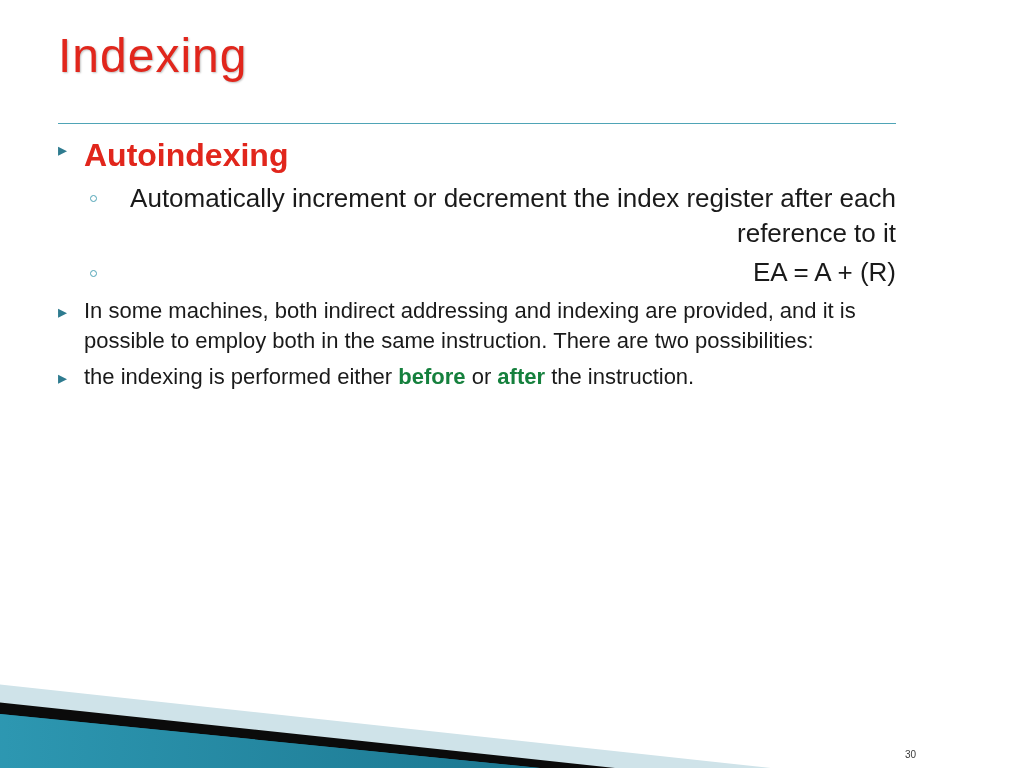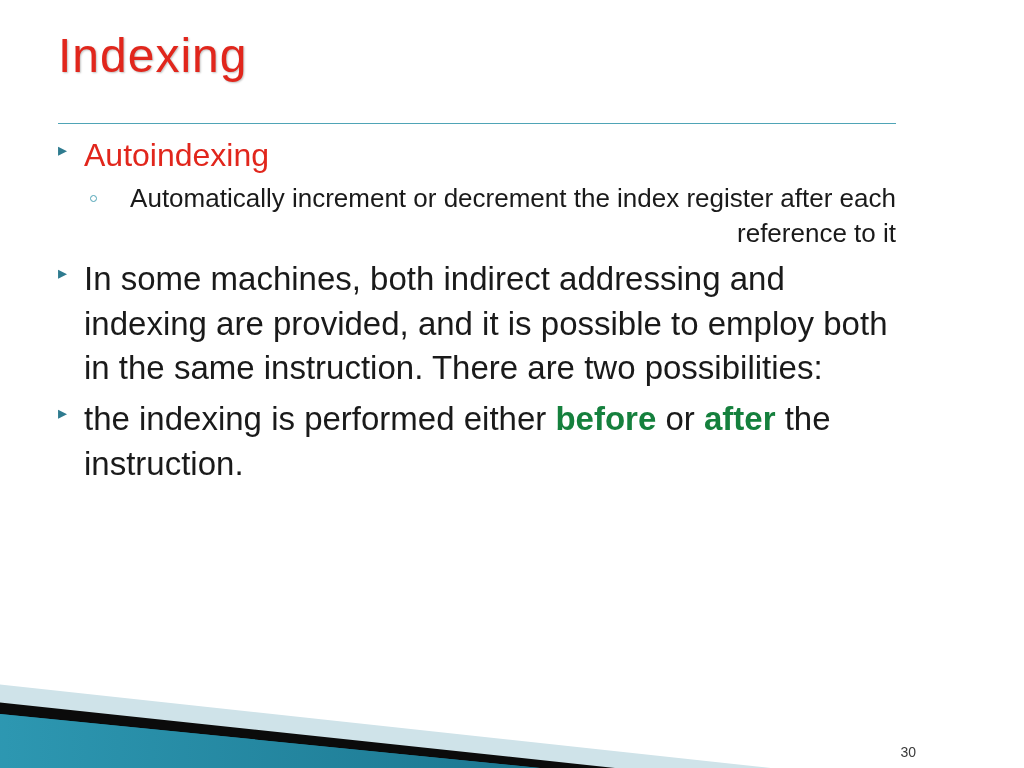--- a/index.html
+++ b/index.html
@@ -46,20 +46,21 @@
     content: "▸";
     position: absolute;
     left: 0;
     top: 0.22em;
     color: #2e7b8f;
     font-size: 18px;
   }
   .level1-heading {
     color: #e1261c;
     font-size: 32px;
+    font-weight: bold;
   }
   .level2 {
     margin: 4px 0 0 0;
     padding-left: 58px;
     position: relative;
     font-size: 26px;
     color: #1a1a1a;
     text-align: right;
   }
   .level2::before {
@@ -73,31 +74,31 @@
     border-radius: 50%;
     box-sizing: border-box;
   }
   .level2 .arrow-bold {
     display: inline-block;
     font-weight: bold;
     font-size: 32px;
     vertical-align: -3px;
   }
   .body-l1 {
-    font-size: 33px;
+    font-size: 22px;
   }
   .red-word {
     color: #15803d;
     font-weight: bold;
   }
   .page-num {
     position: absolute;
     bottom: 8px;
     right: 20px;
-    font-size: 14px;
+    font-size: 10px;
     color: #3a3a3a;
   }
   
   .wedge-light {
     position: absolute;
     left: -60px;
     bottom: -40px;
     width: 1200px;
     height: 200px;
     pointer-events: none;
@@ -113,20 +114,21 @@
   <hr class="rule">
 
   <div class="content">
 
     <div class="level1">
       <span class="level1-heading">Autoindexing</span>
     </div>
 
     <div class="level2">Automatically increment or decrement the index register after each reference to it</div>
 
+    <div class="level2">EA = A + (R)</div>
 
 
     <div class="level1 body-l1">In some machines, both indirect addressing and indexing are provided, and it is possible to employ both in the same instruction. There are two possibilities:</div>
 
     <div class="level1 body-l1">
       <span>the indexing is performed either </span><span class="red-word">before</span><span> or </span><span class="red-word">after</span><span> the instruction.</span>
     </div>
 
   </div>
 

